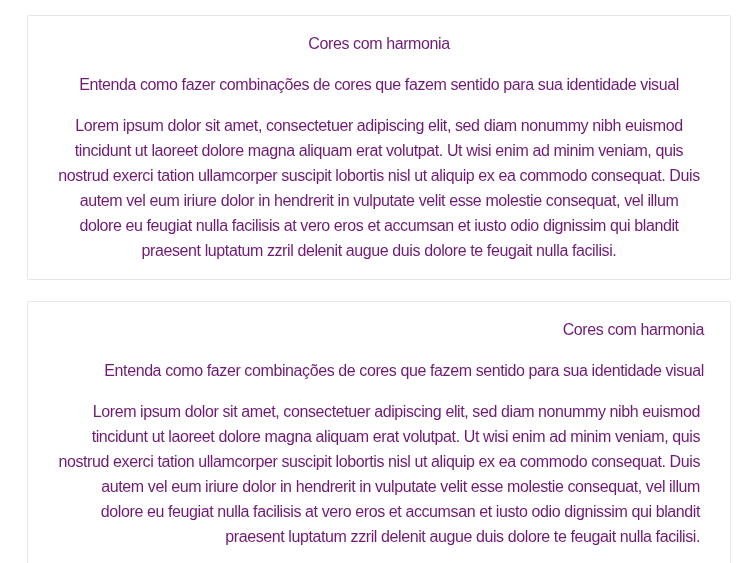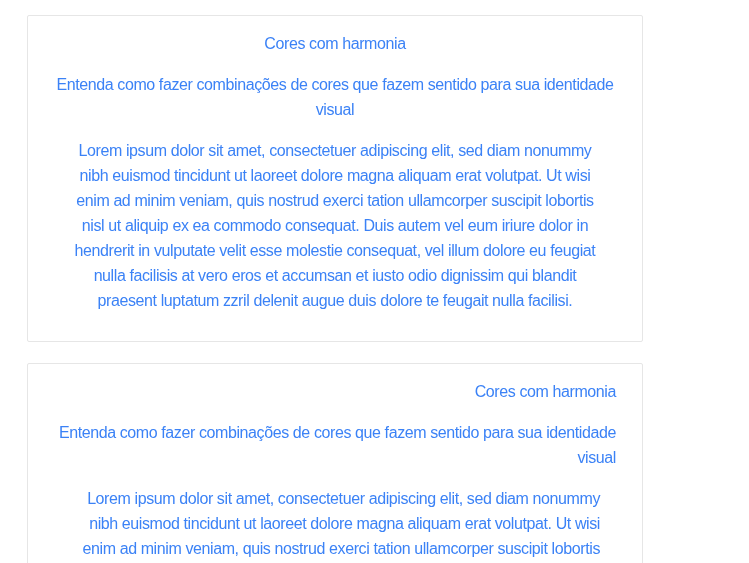--- a/index.html
+++ b/index.html
@@ -12,47 +12,47 @@
     background: #ffffff;
     font-family: "Liberation Sans", sans-serif;
     overflow: hidden;
   }
   .page {
     box-sizing: border-box;
     padding: 15px 18px 18px 27px;
   }
   .card {
     box-sizing: border-box;
-    width: 616px;
+    width: 704px;
     min-height: 252px;
     background: #ffffff;
     border: 1px solid #e6e6e6;
     border-radius: 2px;
     padding: 15px 26px 12px;
-    color: #3b82f6;
+    color: #701a75;
     font-size: 16px;
     line-height: 25px;
     letter-spacing: -0.4px;
   }
   .card + .card {
     margin-top: 21px;
   }
   .card[data-align="center"] { text-align: center; }
   .card[data-align="right"]  { text-align: right; }
   .card-title {
     margin: 0 0 16px 0;
     font-size: 16px;
     font-weight: 400;
     line-height: 25px;
   }
   .card-subtitle {
     margin: 0 0 16px 0;
   }
   .card-body {
-    margin: 16px;
+    margin: 4px;
   }
 </style>
 </head>
 <body>
 
 <main class="page">
 
   <section class="card" data-align="center">
     <h2 class="card-title">Cores com harmonia</h2>
     <p class="card-subtitle">Entenda como fazer combinações de cores que fazem sentido para sua identidade visual</p>

